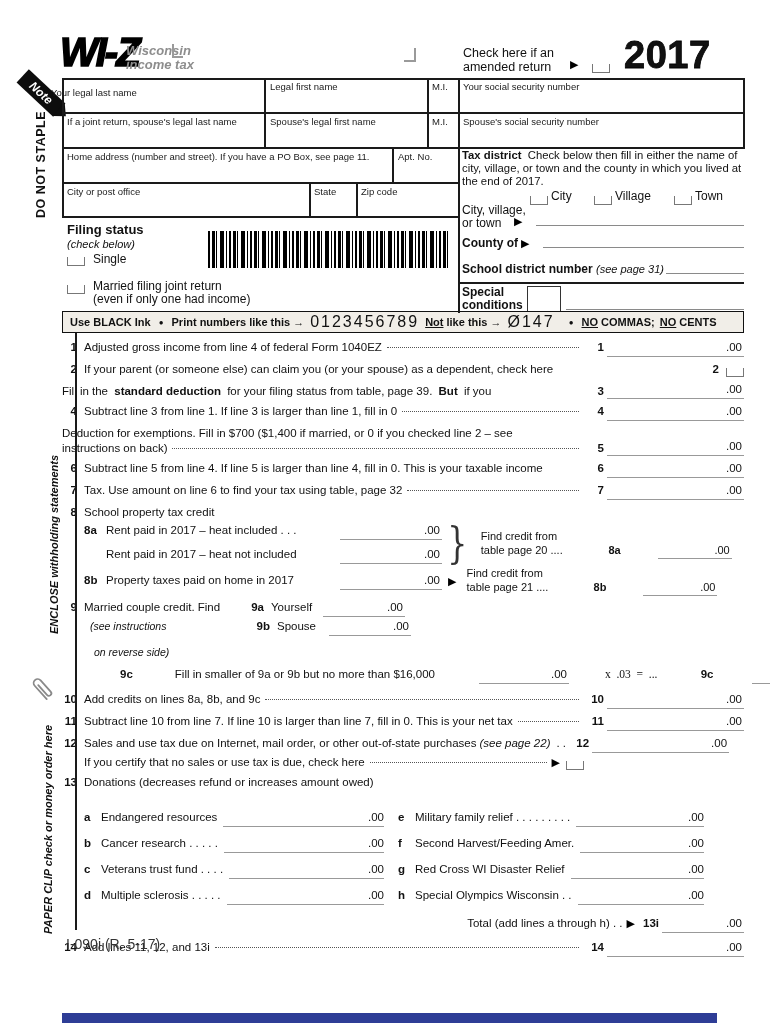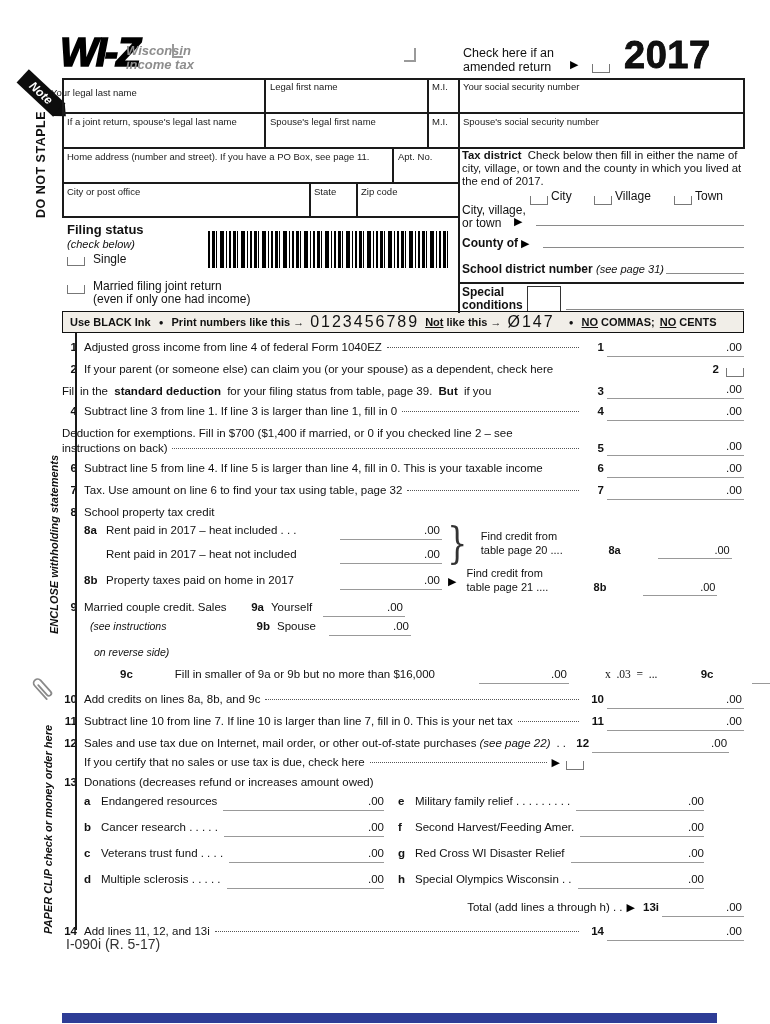--- a/index.html
+++ b/index.html
@@ -293,21 +293,21 @@
         <div class="findrow">
           <span>table page 21 ....</span>
           <span class="rn" style="margin-left:4px;">8b</span>
           <span class="amt w72">.00</span>
         </div>
       </div>
     </div>
 
     <div class="r" style="margin-bottom:2px;">
       <span class="n">9</span>
-      <span style="flex:0 0 160px;">Married couple credit. Sales</span>
+      <span style="flex:0 0 160px;">Married couple credit. Find</span>
       <span class="rn">9a</span>
       <span style="flex:0 0 52px;margin-left:4px;">Yourself</span>
       <span class="amt w80">.00</span>
     </div>
     <div class="r" style="margin-bottom:9px;">
       <span class="n"></span>
       <span class="i" style="flex:0 0 160px;font-size:10.5px;padding-left:6px;">(see instructions</span>
       <span class="rn">9b</span>
       <span style="flex:0 0 52px;margin-left:4px;">Spouse</span>
       <span class="amt w80">.00</span>
@@ -352,21 +352,21 @@
       <span class="amt">.00</span>
     </div>
     <div class="r">
       <span class="n"></span>
       <span>If you certify that no sales or use tax is due, check here</span>
       <span class="lead" style="max-width:205px;"></span>
       <span class="arrow">▶</span>
       <span class="cbx" style="transform:translateY(4px);margin:0 160px 0 6px;flex:0 0 16px;"></span>
     </div>
 
-    <div class="r" style="margin-bottom:4px;">
+    <div class="r" style="margin-bottom:20px;">
       <span class="n">13</span>
       <span>Donations (decreases refund or increases amount owed)</span>
     </div>
 
     <div class="donwrap">
       <div class="doncol">
         <div class="don">
           <span class="dk">a</span>
           <span>Endangered resources</span>
           <span class="damt">.00</span>

